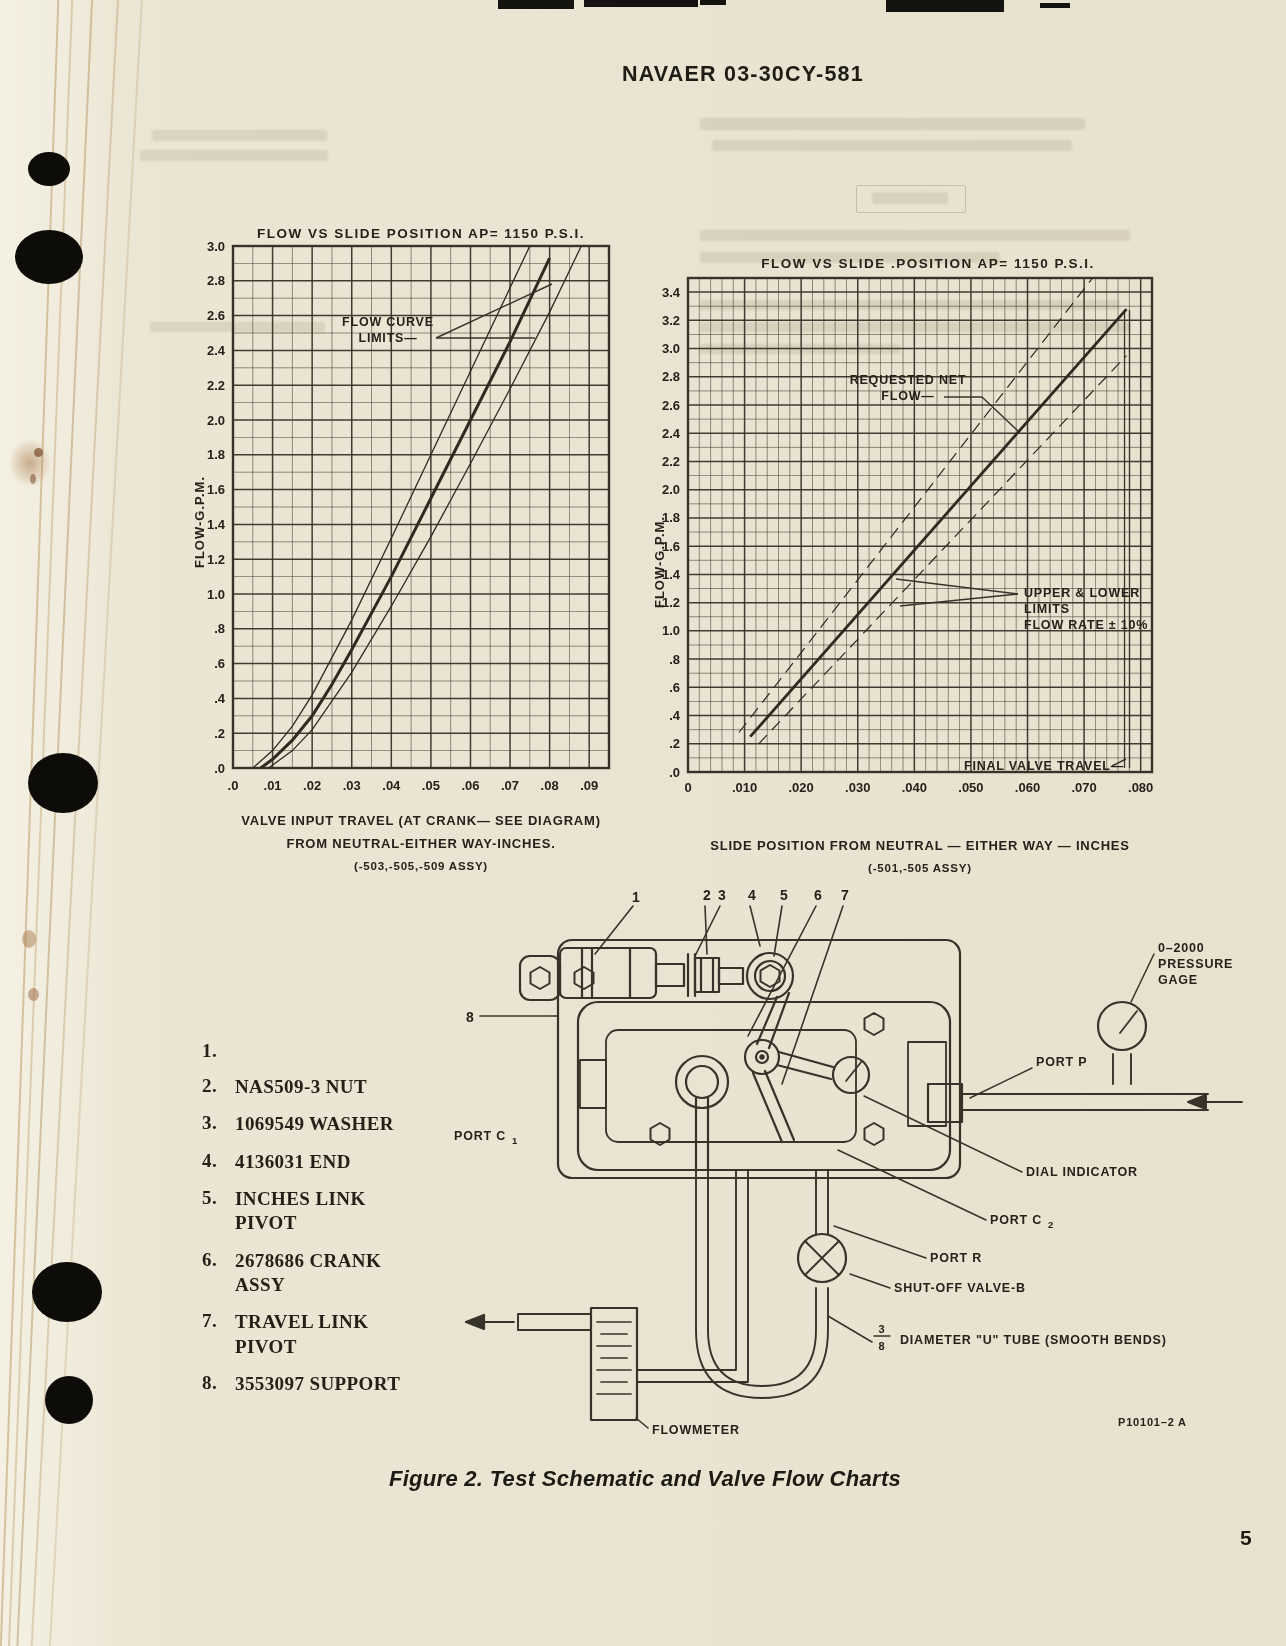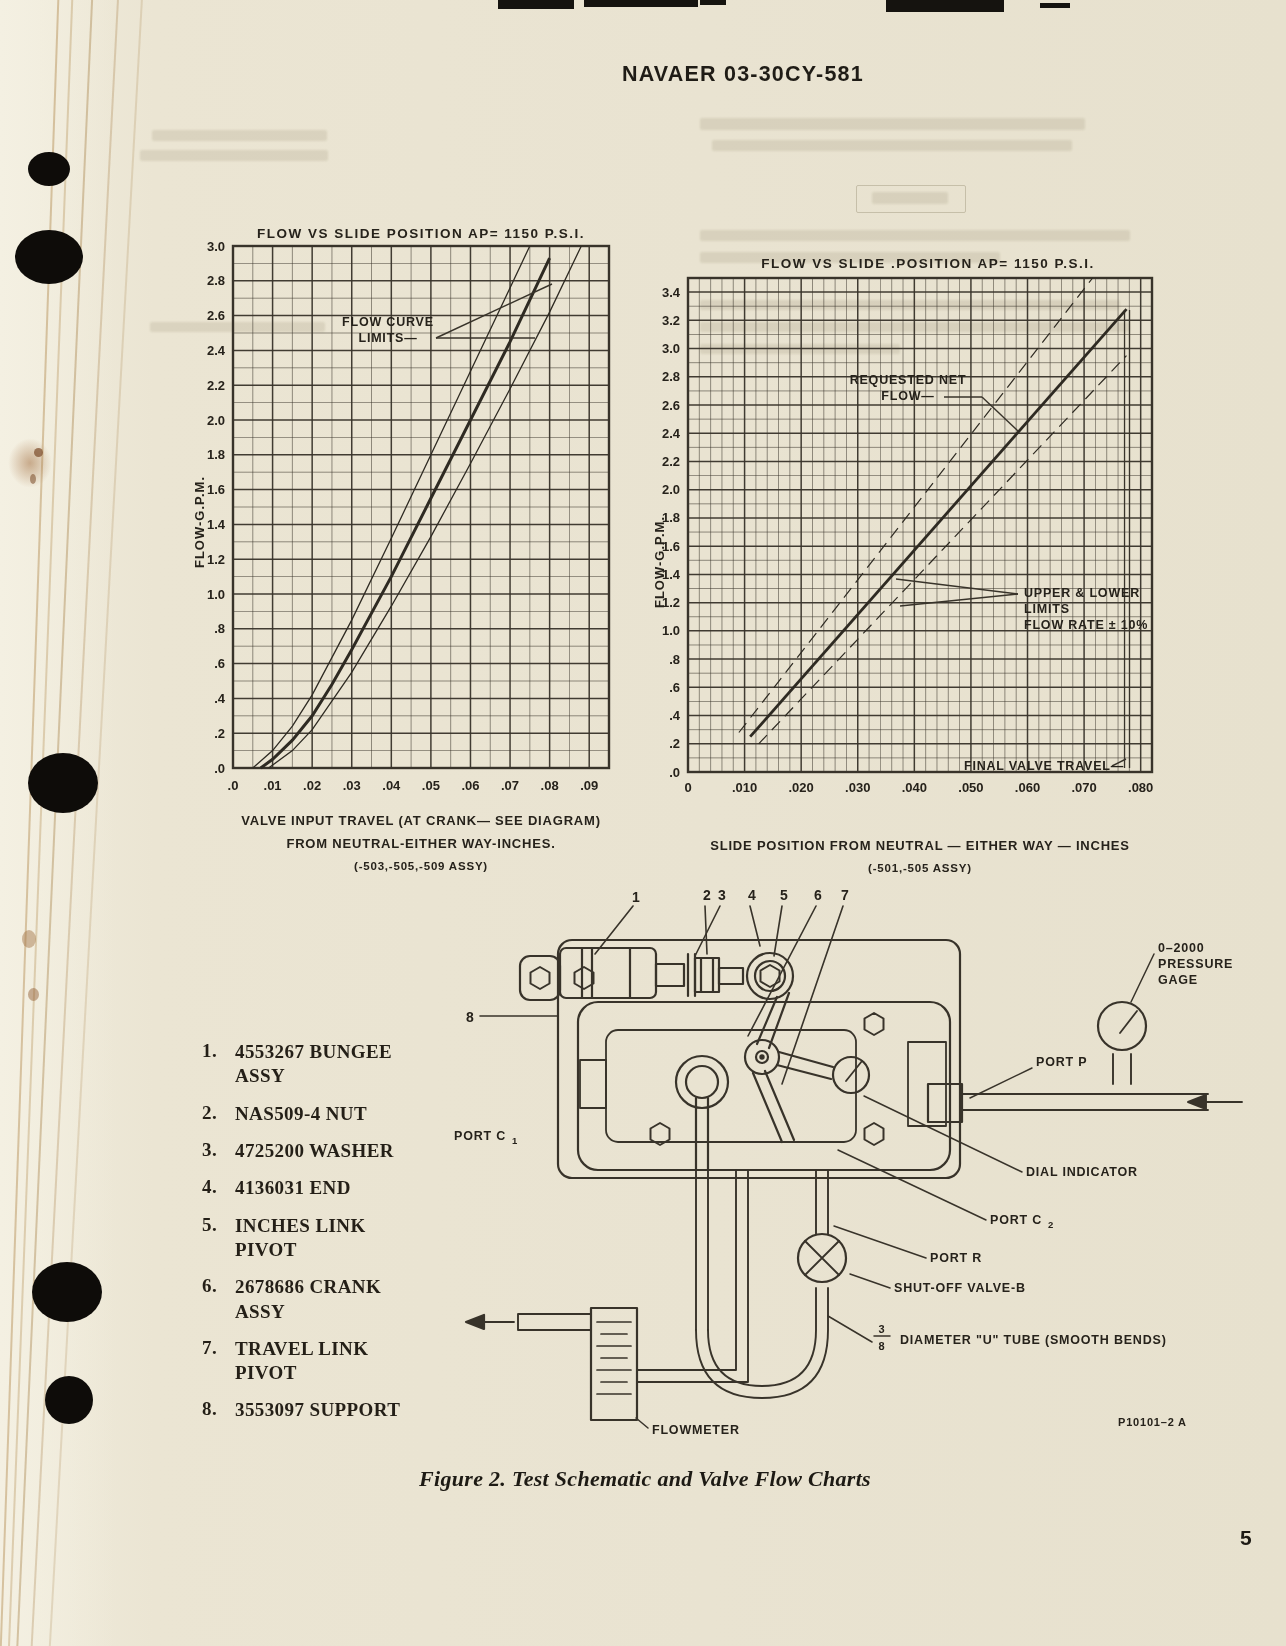--- a/index.html
+++ b/index.html
@@ -19,21 +19,21 @@
   .header-title{position:absolute;left:622px;top:62px;font-weight:bold;font-size:21.5px;
     letter-spacing:1.2px;color:#1f1c16;}
   .chart-svg,.schem-svg{position:absolute;}
   .parts-list{position:absolute;left:202px;top:1040px;width:210px;}
   .pl-item{display:flex;gap:11px;margin-bottom:13px;
     font-family:"Liberation Serif",serif;font-weight:600;font-size:19px;
     letter-spacing:.4px;color:#241f17;}
   .pl-num{width:22px;flex:none;}
   .pl-label{width:178px;line-height:1.28;}
   .caption{position:absolute;left:240px;top:1466px;width:810px;text-align:center;
-    font-weight:bold;font-style:italic;font-size:22px;letter-spacing:.3px;color:#1d1a14;font-family:Liberation Serif, serif;}
+    font-weight:bold;font-style:italic;font-size:22px;letter-spacing:.3px;color:#1d1a14;}
   .page-number{position:absolute;left:1240px;top:1526px;font-weight:bold;font-size:21px;color:#1d1a14;}
   svg text{font-family:"Liberation Sans",sans-serif;fill:#26221b;}
 </style>
 </head>
 <body>
 
 <div class="page">
 
   <div class="edge-strip"></div>
   <div class="streak" style="left:58px;background:rgba(170,125,60,.40);transform:rotate(2deg);"></div>
@@ -448,29 +448,28 @@
       <text x="452" y="466" font-size="11" text-anchor="middle">8</text>
       <text x="470" y="460">DIAMETER "U" TUBE (SMOOTH  BENDS)</text>
       <text x="222" y="550">FLOWMETER</text>
       <text x="688" y="542" font-size="11">P10101–2 A</text>
     </g>
   </svg>
 
   <div class="parts-list">
     <div class="pl-item">
         <span class="pl-num">1.</span>
-        <span class="pl-label">4553267 BUNGEE ASSY</span>
       </div>
     <div class="pl-item">
         <span class="pl-num">2.</span>
-        <span class="pl-label">NAS509-4 NUT</span>
+        <span class="pl-label">NAS509-3 NUT</span>
       </div>
     <div class="pl-item">
         <span class="pl-num">3.</span>
-        <span class="pl-label">4725200 WASHER</span>
+        <span class="pl-label">1069549 WASHER</span>
       </div>
     <div class="pl-item">
         <span class="pl-num">4.</span>
         <span class="pl-label">4136031 END</span>
       </div>
     <div class="pl-item">
         <span class="pl-num">5.</span>
         <span class="pl-label">INCHES LINK PIVOT</span>
       </div>
     <div class="pl-item">

